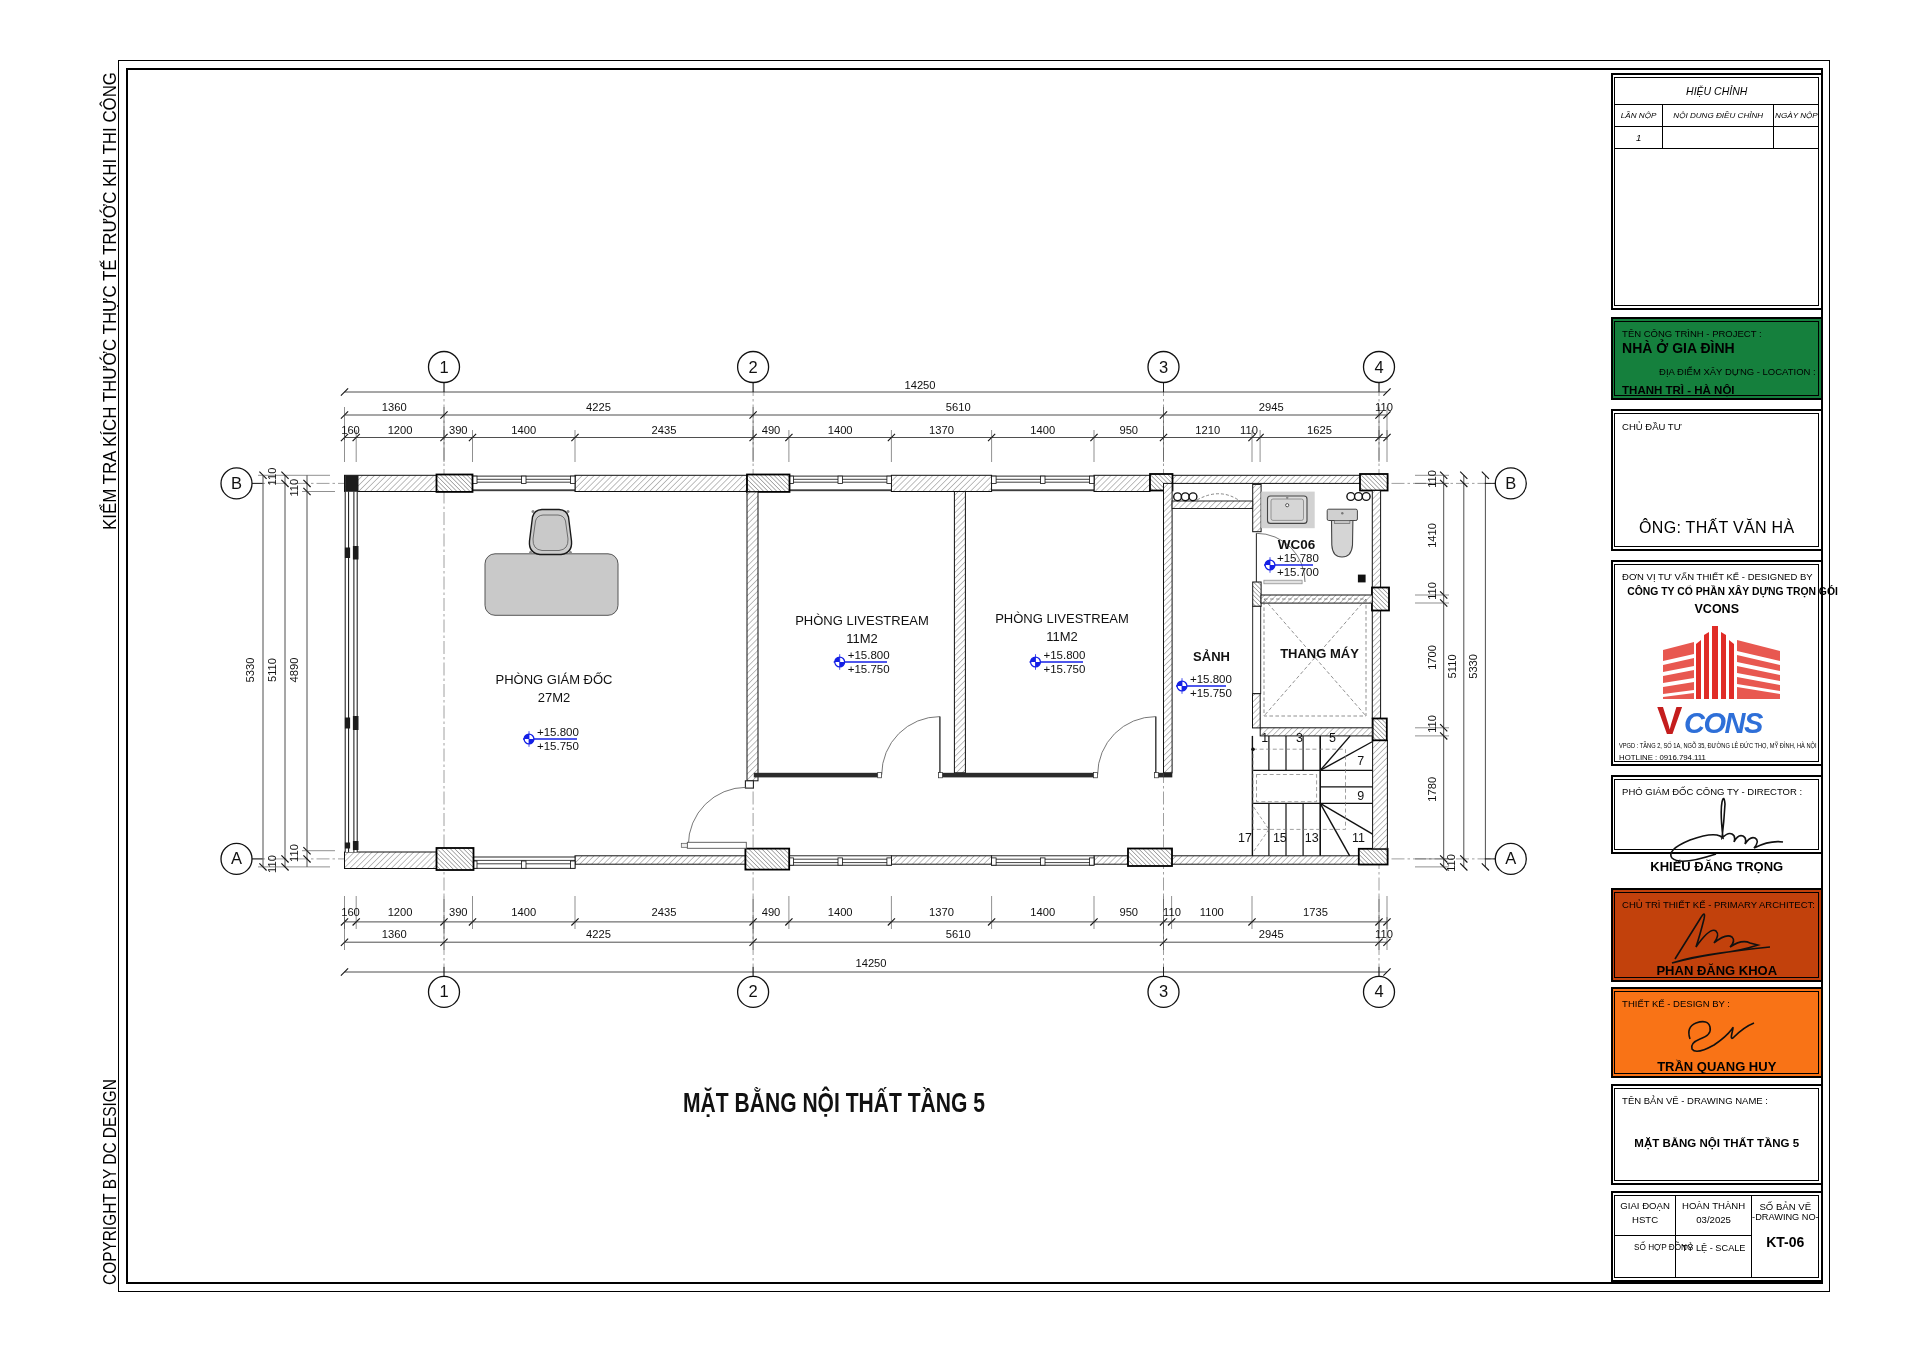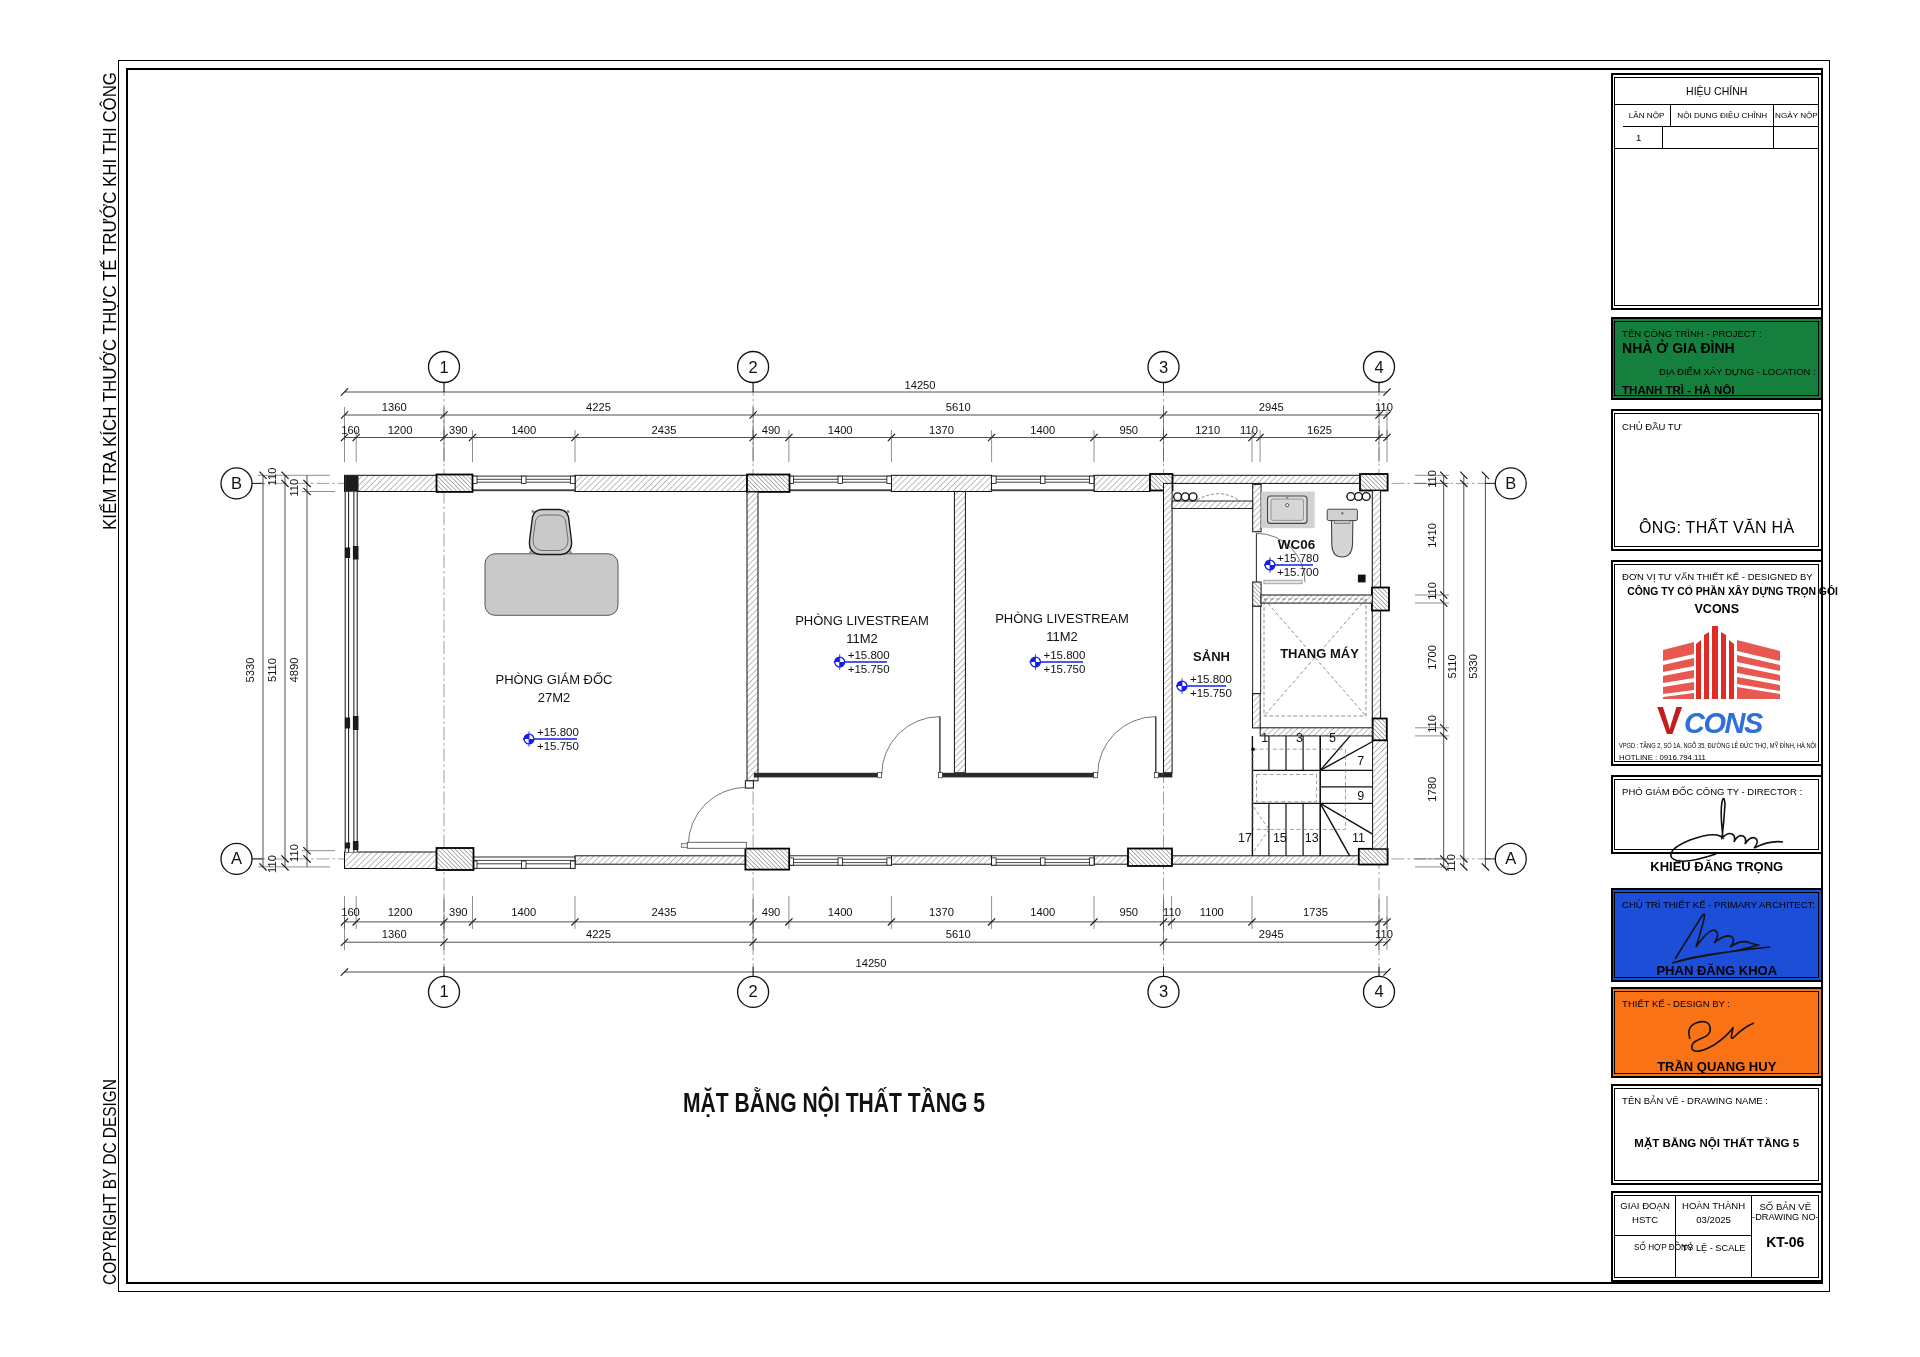--- a/index.html
+++ b/index.html
@@ -652,23 +652,23 @@
 <text x="1296.5" y="549" font-size="13.5" font-weight="bold" text-anchor="middle" fill="#111">WC06</text>
 
 <text transform="translate(115.5,530) rotate(-90)" x="0" y="0" font-size="18.5" fill="#000" textLength="458" lengthAdjust="spacingAndGlyphs">KIỂM TRA KÍCH THƯỚC THỰC TẾ TRƯỚC KHI THI CÔNG</text>
 
 <text transform="translate(115.5,1285) rotate(-90)" x="0" y="0" font-size="18.5" fill="#000" textLength="206" lengthAdjust="spacingAndGlyphs">COPYRIGHT BY DC DESIGN</text>
 
 <text x="683" y="1112" font-size="28.5" font-weight="bold" text-anchor="start" fill="#111" textLength="302" lengthAdjust="spacingAndGlyphs">MẶT BẰNG NỘI THẤT TẦNG 5</text>
 </svg>
 
 <div style="position:absolute;left:1610.5px;top:73px;width:212.5px;height:237px;border:2.4px solid #000;background:#fff;">
-      <div style="position:absolute;left:1.6px;top:1.6px;right:1.6px;bottom:1.6px;border:1px solid #000;">
+      <div style="position:absolute;left:1.6px;top:1.6px;right:1.6px;bottom:1.6px;border:1px solid #000;font-style:italic;">
         <div style="position:absolute;left:0;top:0;right:0;height:27.5px;border-bottom:1.6px solid #000;display:flex;align-items:center;justify-content:center;font-size:10.5px;">HIỆU CHỈNH</div>
-        <div style="position:absolute;left:0;top:27.5px;right:0;height:21.8px;border-bottom:1.6px solid #000;display:flex;white-space:nowrap;margin-left:8px;">
+        <div style="position:absolute;left:0;top:27.5px;right:0;height:21.8px;border-bottom:1.6px solid #000;display:flex;white-space:nowrap;">
           <div style="width:48px;border-right:1.6px solid #000;display:flex;align-items:center;justify-content:center;font-size:8.1px;">LẦN NỘP</div>
           <div style="flex:1;border-right:1.6px solid #000;display:flex;align-items:center;justify-content:center;font-size:8.1px;">NỘI DUNG ĐIỀU CHỈNH</div>
           <div style="width:44px;display:flex;align-items:center;justify-content:center;font-size:8.1px;">NGÀY NỘP</div>
         </div>
         <div style="position:absolute;left:0;top:49.3px;right:0;height:22px;border-bottom:1.6px solid #000;display:flex;">
           <div style="width:48px;border-right:1.6px solid #000;display:flex;align-items:center;justify-content:center;font-size:9.5px;">1</div>
           <div style="flex:1;border-right:1.6px solid #000;"></div>
           <div style="width:44px;"></div>
         </div>
       </div>
@@ -724,21 +724,21 @@
 <div style="position:absolute;left:1610.5px;top:775px;width:212.5px;height:79px;border:2.4px solid #000;background:#fff;">
       <div style="position:absolute;left:1.6px;top:1.6px;right:1.6px;bottom:1.6px;border:1px solid #000;">
         <div style="position:absolute;left:7px;top:6px;font-size:9.5px;color:#000;">PHÓ GIÁM ĐỐC CÔNG TY - DIRECTOR :</div>
         <svg width="200" height="80" viewBox="0 0 200 80" style="position:absolute;left:5px;top:12px;">
           <path d="M96,62 Q60,74 52,66 Q46,58 70,48 Q92,40 100,44 L103,46 Q100,20 102,10 Q104,2 105,12 Q104,30 102,46 Q108,40 112,42 Q116,44 114,50 Q118,42 123,44 Q127,46 125,52 Q130,44 135,46 Q140,49 134,56 Q150,48 163,50" fill="none" stroke="#111" stroke-width="1.6"></path>
         </svg>
         <div style="position:absolute;left:0;right:0;top:79px;text-align:center;font-size:13px;font-weight:bold;white-space:nowrap;">KHIẾU ĐĂNG TRỌNG</div>
       </div>
     </div>
 
-<div style="position:absolute;left:1610.5px;top:888px;width:212.5px;height:94px;border:2.4px solid #000;background:#1d4ed8;">
+<div style="position:absolute;left:1610.5px;top:888px;width:212.5px;height:94px;border:2.4px solid #000;background:#c2410c;">
       <div style="position:absolute;left:1.6px;top:1.6px;right:1.6px;bottom:1.6px;border:1px solid #000;">
         <div style="position:absolute;left:7px;top:6px;font-size:9.5px;color:#000;">CHỦ TRÌ THIẾT KẾ - PRIMARY ARCHITECT:</div>
         <svg width="200" height="60" viewBox="0 0 200 60" style="position:absolute;left:5px;top:14px;">
           <path d="M55,52 Q70,28 80,12 Q86,2 84,12 Q80,28 76,40 Q90,20 96,24 Q100,28 94,36 Q106,26 112,30 Q116,34 110,40 Q122,32 130,36 L138,38 Q120,44 100,46 Q70,50 52,56 Q90,46 150,40" fill="none" stroke="#111" stroke-width="1.6"></path>
         </svg>
         <div style="position:absolute;left:0;right:0;top:70px;text-align:center;font-size:13px;font-weight:bold;white-space:nowrap;">PHAN ĐĂNG KHOA</div>
       </div>
     </div>
 
 <div style="position:absolute;left:1610.5px;top:987px;width:212.5px;height:91px;border:2.4px solid #000;background:#f97316;">

